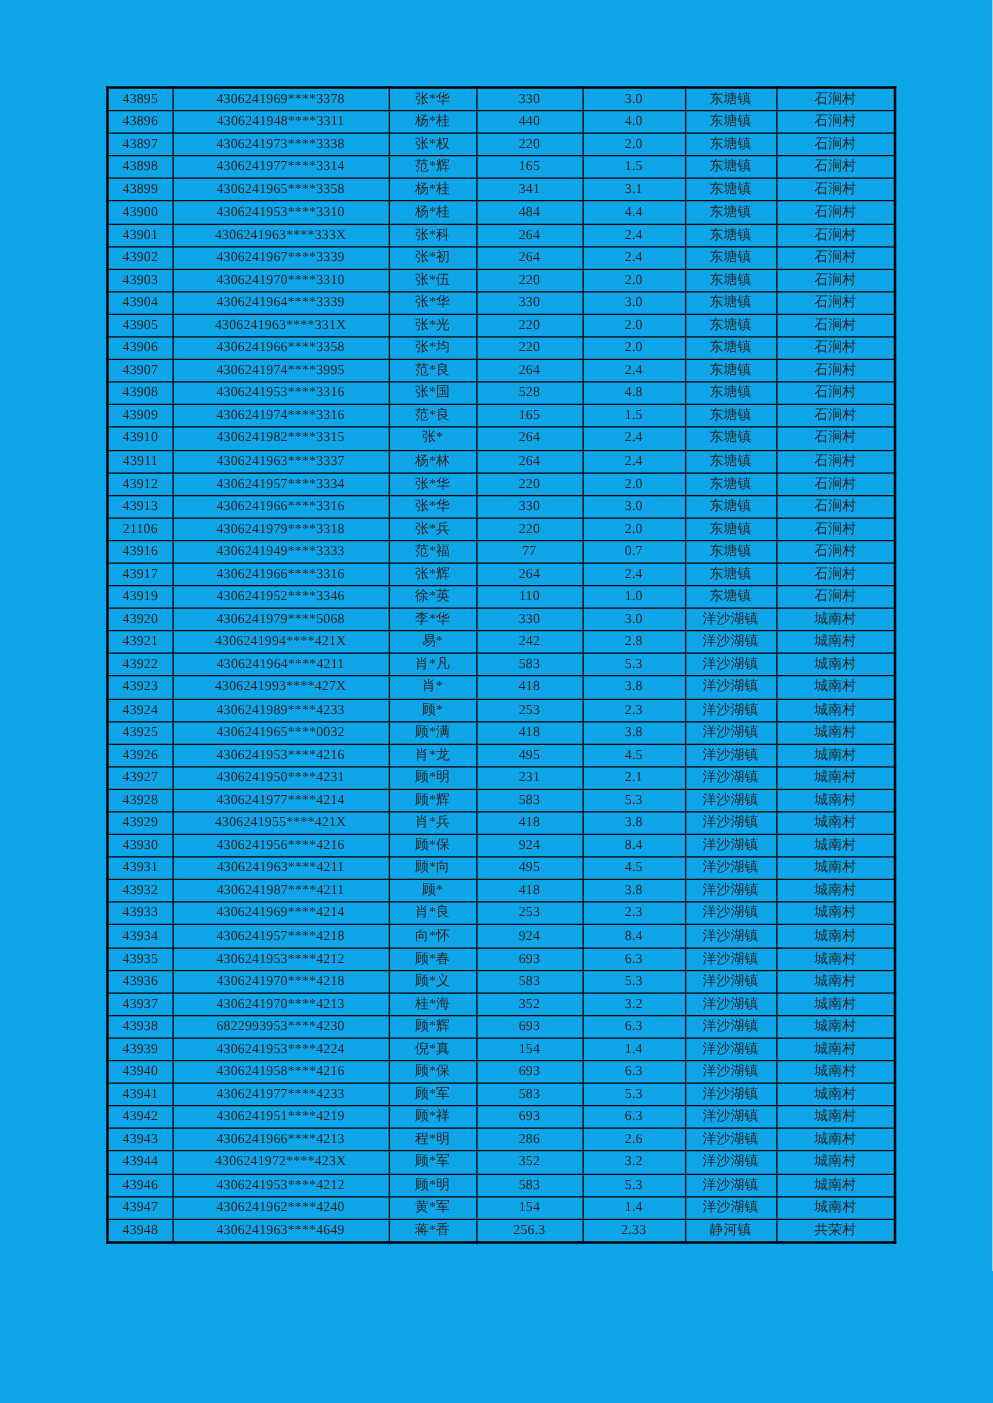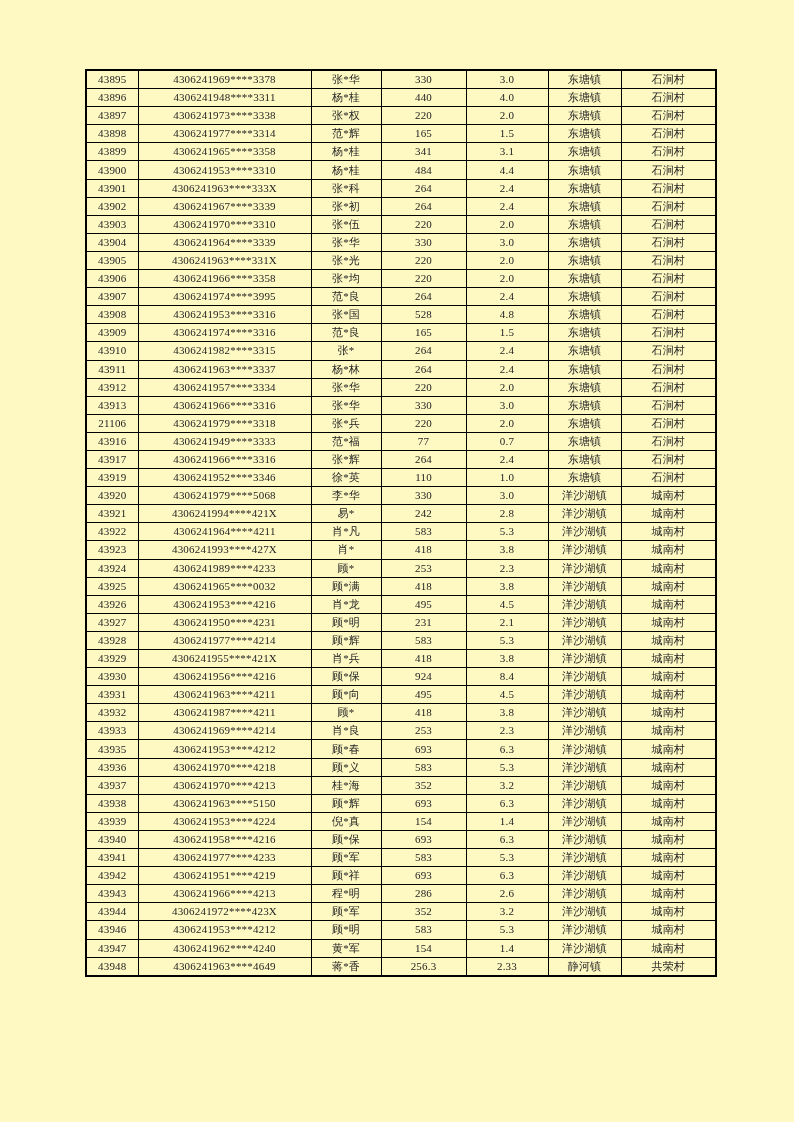--- a/index.html
+++ b/index.html
@@ -12,21 +12,21 @@
     height: 1122px;
     position: relative;
     font-family: "Liberation Serif", "DejaVu Serif", serif;
     color: #232323;
   }
   .page {
     position: absolute;
     left: 0; top: 0;
     width: 794px;
     height: 1122px;
-    background: #fef9c3;
+    background: #0ea5e9;
     overflow: hidden;
   }
   table.records-table {
     position: absolute;
     left: 85px;
     top: 69px;
     width: 630px;
     border-collapse: collapse;
     table-layout: fixed;
     border: 2px solid #000000;
@@ -388,20 +388,29 @@
         <tr>
           <td>43933</td>
           <td>4306241969****4214</td>
           <td>肖*良</td>
           <td>253</td>
           <td>2.3</td>
           <td>洋沙湖镇</td>
           <td>城南村</td>
         </tr>
         <tr>
+          <td>43934</td>
+          <td>4306241957****4218</td>
+          <td>向*怀</td>
+          <td>924</td>
+          <td>8.4</td>
+          <td>洋沙湖镇</td>
+          <td>城南村</td>
+        </tr>
+        <tr>
           <td>43935</td>
           <td>4306241953****4212</td>
           <td>顾*春</td>
           <td>693</td>
           <td>6.3</td>
           <td>洋沙湖镇</td>
           <td>城南村</td>
         </tr>
         <tr>
           <td>43936</td>
@@ -416,21 +425,21 @@
           <td>43937</td>
           <td>4306241970****4213</td>
           <td>桂*海</td>
           <td>352</td>
           <td>3.2</td>
           <td>洋沙湖镇</td>
           <td>城南村</td>
         </tr>
         <tr>
           <td>43938</td>
-          <td>4306241963****5150</td>
+          <td>6822993953****4230</td>
           <td>顾*辉</td>
           <td>693</td>
           <td>6.3</td>
           <td>洋沙湖镇</td>
           <td>城南村</td>
         </tr>
         <tr>
           <td>43939</td>
           <td>4306241953****4224</td>
           <td>倪*真</td>

